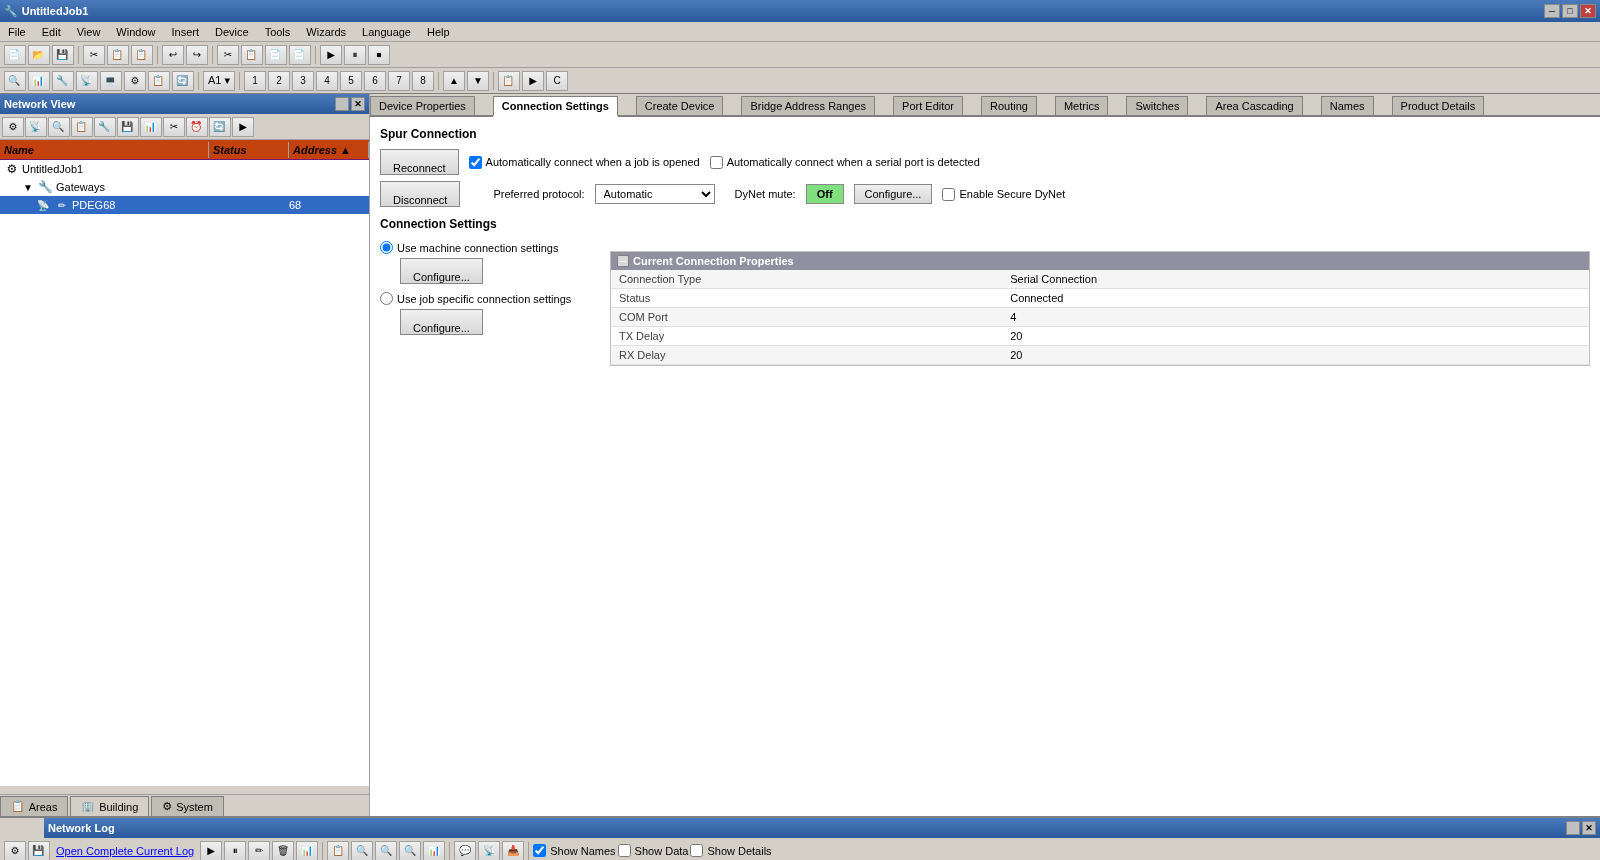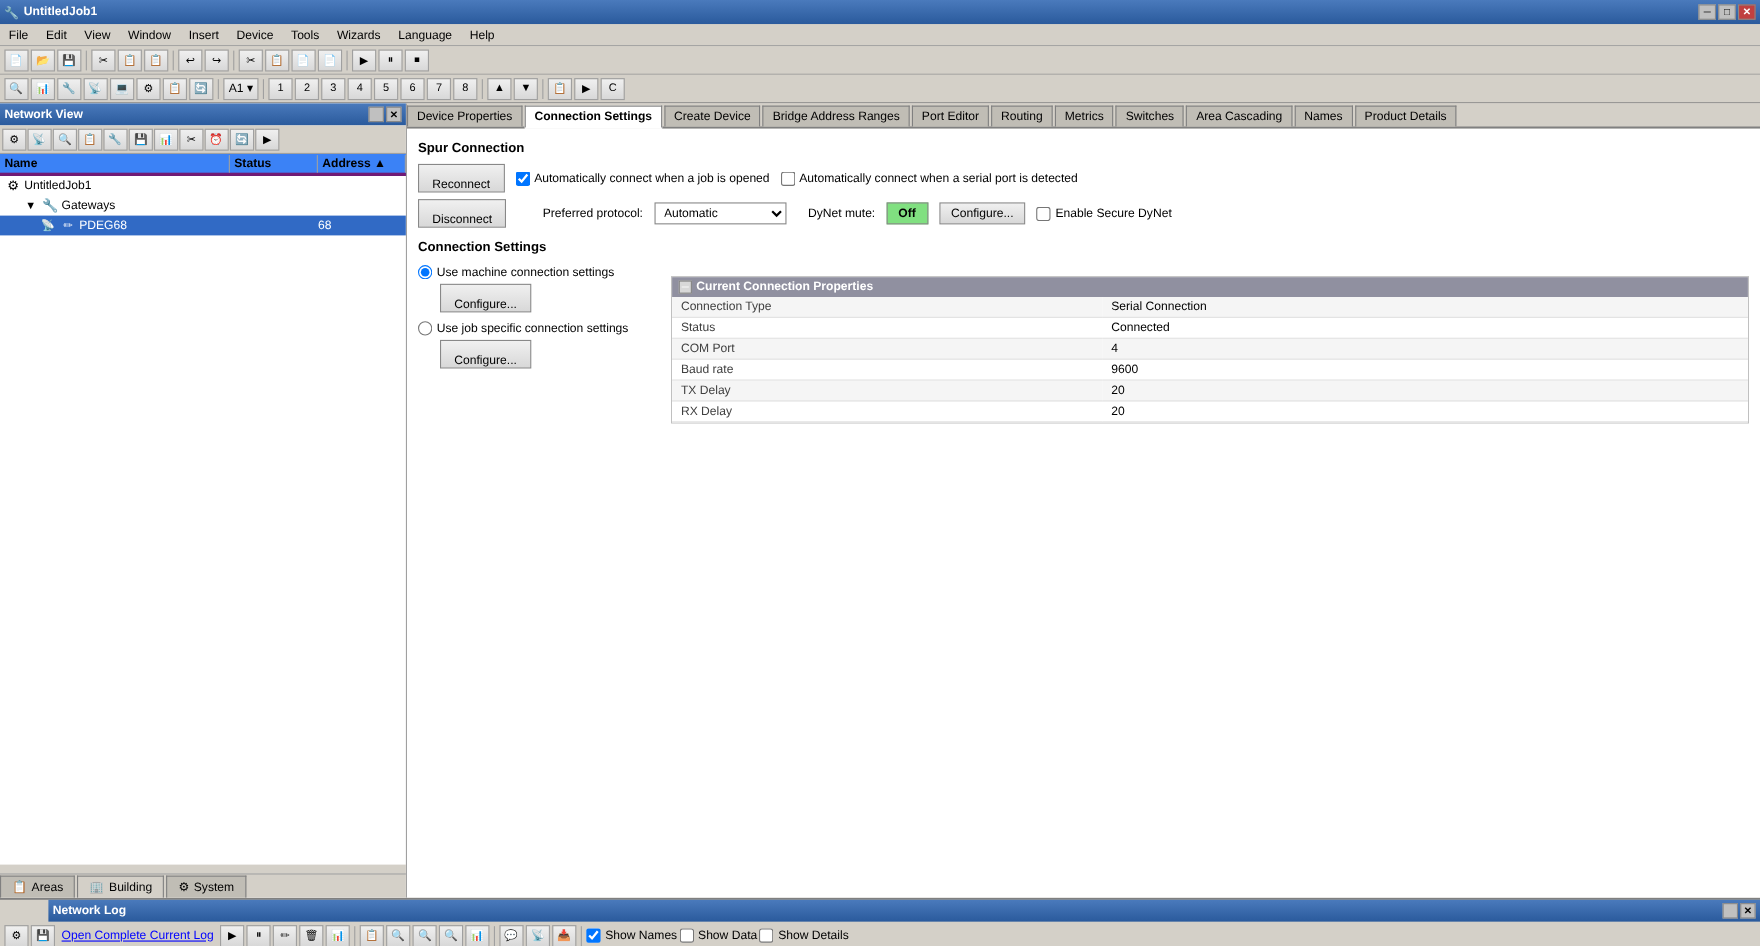--- a/index.html
+++ b/index.html
@@ -25,38 +25,38 @@
 
     
     #main { display: flex; height: calc(860px - 22px - 20px - 26px - 26px - 22px - 22px); }
 
     
     #network-view { width: 370px; background: white; border-right: 1px solid #a0a0a0; display: flex; flex-direction: column; flex-shrink: 0; }
     #nv-header { background: linear-gradient(to bottom, #4a7abc, #2a5a9c); height: 20px; display: flex; align-items: center; justify-content: space-between; padding: 0 4px; color: white; font-size: 11px; font-weight: bold; }
     #nv-header-right { display: flex; gap: 2px; }
     .nv-btn { width: 14px; height: 14px; background: #c0c0c0; border: 1px solid #888; font-size: 9px; display: flex; align-items: center; justify-content: center; cursor: pointer; color: black; }
     #nv-toolbar { background: #d4d0c8; height: 26px; display: flex; align-items: center; padding: 2px 2px; gap: 1px; border-bottom: 1px solid #a0a0a0; }
-    #nv-columns { display: flex; background: #3b82f6; border-bottom: 3px solid #701a75; height: 20px; align-items: center; }
+    #nv-columns { display: flex; background: #c2410c; border-bottom: 1px solid #701a75; height: 20px; align-items: center; font-style: italic; }
     .nv-col { padding: 2px 4px; font-size: 11px; font-weight: bold; border-right: 1px solid #a0a0a0; }
     .nv-col-name { flex: 1; }
     .nv-col-status { width: 80px; }
     .nv-col-addr { width: 80px; }
     #nv-tree { flex: 1; overflow: auto; }
     .tree-item { display: flex; align-items: center; height: 18px; padding-left: 4px; cursor: pointer; }
     .tree-item.selected { background: #316ac5; color: white; }
     .tree-item.selected .tree-status { color: white; }
     .tree-icon { width: 16px; height: 16px; display: inline-flex; align-items: center; justify-content: center; margin-right: 2px; }
     .tree-label { flex: 1; font-size: 11px; }
     .tree-status { width: 80px; font-size: 11px; }
     .tree-addr { width: 80px; font-size: 11px; }
     .nv-scroll { height: 8px; background: #d4d0c8; }
 
     
     #right-panel { flex: 1; display: flex; flex-direction: column; background: #d4d0c8; }
-    #tabs-row { display: flex; align-items: flex-end; background: #d4d0c8; padding-top: 2px; padding-left: 0; gap: 0; border-bottom: 2px solid #808080; }
+    #tabs-row { display: flex; align-items: flex-end; background: #d4d0c8; padding-top: 2px; padding-left: 0; gap: 16px; border-bottom: 2px solid #808080; }
     .tab { padding: 3px 8px; font-size: 11px; background: #c0bdb5; border: 1px solid #808080; border-bottom: none; margin-right: 2px; cursor: pointer; white-space: nowrap; }
     .tab.active { background: white; font-weight: bold; border-bottom: 2px solid white; margin-bottom: -2px; }
 
     
     #tab-content { flex: 1; background: white; padding: 10px; overflow: auto; }
 
     
     .section-title { font-size: 12px; font-weight: bold; margin-bottom: 8px; color: #000; }
     .spur-row { display: flex; align-items: center; gap: 10px; margin-bottom: 6px; flex-wrap: wrap; }
     .spur-btn { height: 18px; padding: 12px 12px; background: linear-gradient(to bottom, #f0f0f0, #d8d8d8); border: 1px solid #888; cursor: pointer; font-size: 11px; }
@@ -330,24 +330,20 @@
                     </tr>
                     <tr>
                       <td>Status</td>
                       <td>Connected</td>
                     </tr>
                     <tr>
                       <td>COM Port</td>
                       <td>4</td>
                     </tr>
                     <tr>
-                      <td>Baud rate</td>
-                      <td>9600</td>
-                    </tr>
-                    <tr>
                       <td>TX Delay</td>
                       <td>20</td>
                     </tr>
                     <tr>
                       <td>RX Delay</td>
                       <td>20</td>
                     </tr>
                   </tbody>
               </table>
             </div>

